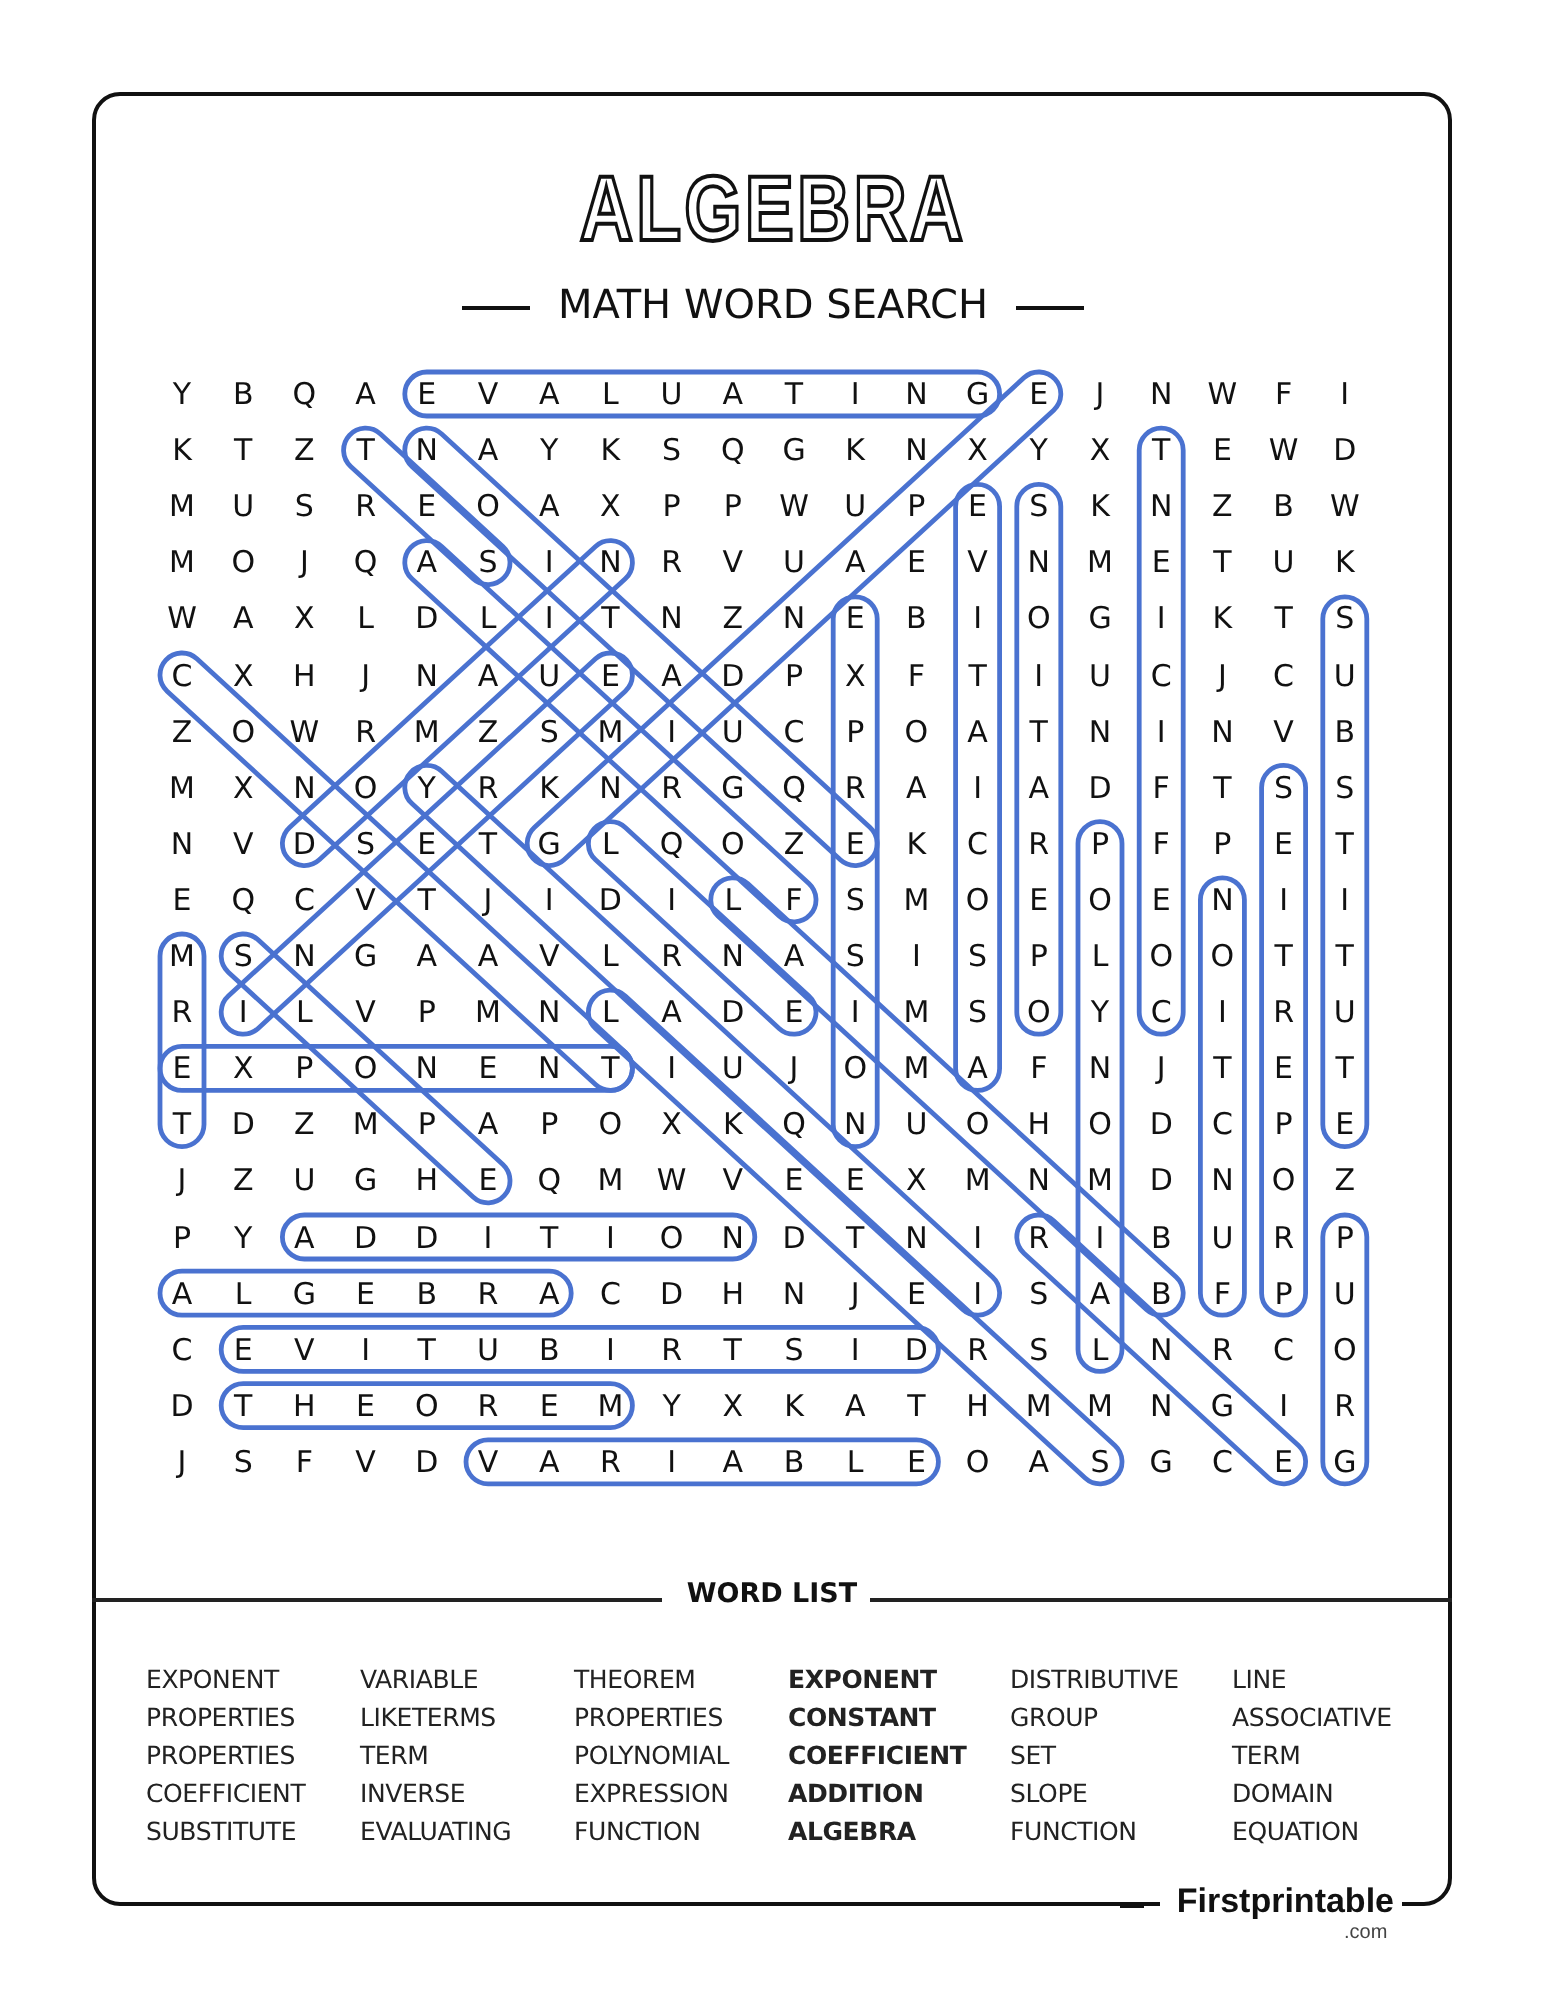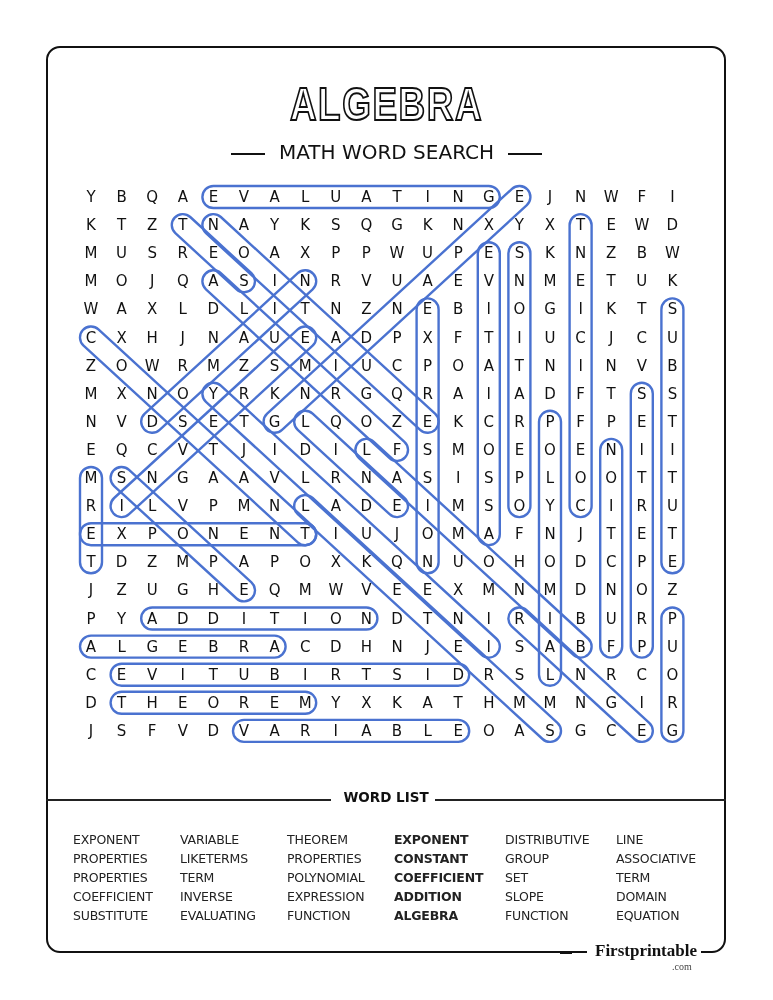--- a/index.html
+++ b/index.html
@@ -11,23 +11,23 @@
   .grid{position:absolute;left:76px;top:183px;}
   .cell{position:absolute;width:30px;height:28px;line-height:28px;text-align:center;font-size:15px;font-family:"DejaVu Sans",sans-serif;color:#111;}
   svg.hl{position:absolute;left:0;top:0;width:773px;height:1000px;pointer-events:none;}
   .divider{position:absolute;left:46px;width:680px;top:799px;height:1px;}
   .divider .line{position:absolute;top:0;height:1.5px;background:#222;}
   .divider .label{position:absolute;top:-10px;left:0;width:680px;text-align:center;font-size:13.5px;font-weight:bold;font-family:"DejaVu Sans",sans-serif;}
   .divider .label span{background:#fff;padding:0 6px;}
   .wordlist{position:absolute;left:73px;top:830px;width:640px;}
   .wcol{position:absolute;top:0;}
   .word{font-size:12.5px;line-height:19px;font-family:"DejaVu Sans",sans-serif;color:#222;letter-spacing:-0.2px;white-space:nowrap;}
-  .brand{position:absolute;right:72px;top:940px;background:#fff;padding:0 4px 0 8px;font-family:Liberation Serif, serif;font-weight:bold;font-size:17px;line-height:22px;color:#111;}
+  .brand{position:absolute;right:72px;top:940px;background:#fff;padding:0 4px 0 8px;font-family:Liberation Sans, sans-serif;font-weight:bold;font-size:17px;line-height:22px;color:#111;}
   .brand-line{position:absolute;left:560px;top:952px;width:12px;height:2px;background:#111;}
-  .brand-com{position:absolute;left:672px;top:961px;font-size:10px;color:#444;font-family:Liberation Serif, serif;}
+  .brand-com{position:absolute;left:672px;top:961px;font-size:10px;color:#444;font-family:Liberation Sans, sans-serif;}
 </style>
 </head>
 <body>
 
 <div class="frame"></div>
 
 <div class="title">ALGEBRA</div>
 <div class="subtitle">
   <span class="dash"></span><span>MATH WORD SEARCH</span><span class="dash"></span>
 </div>

